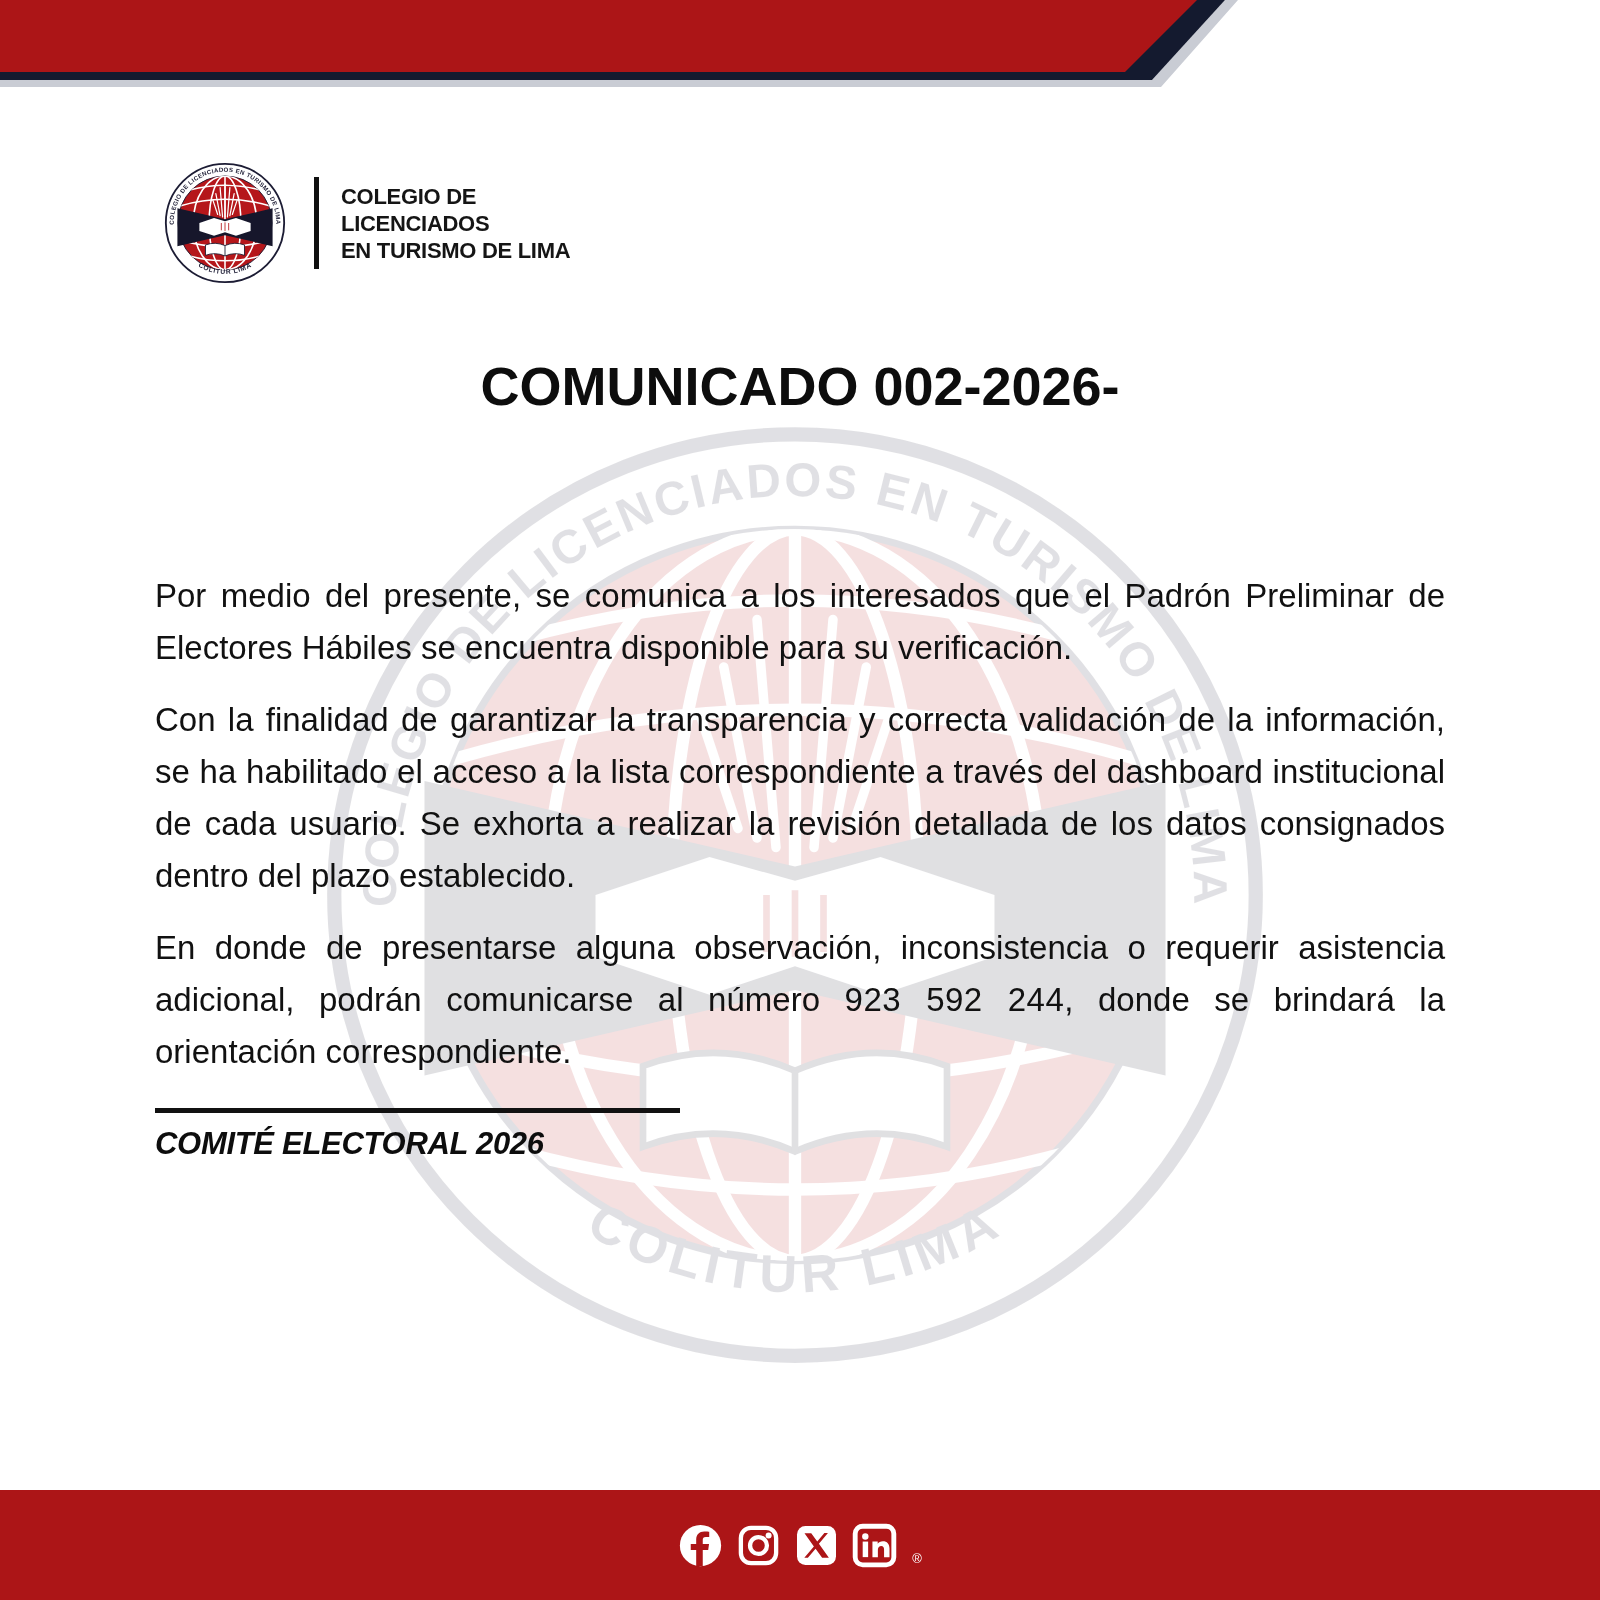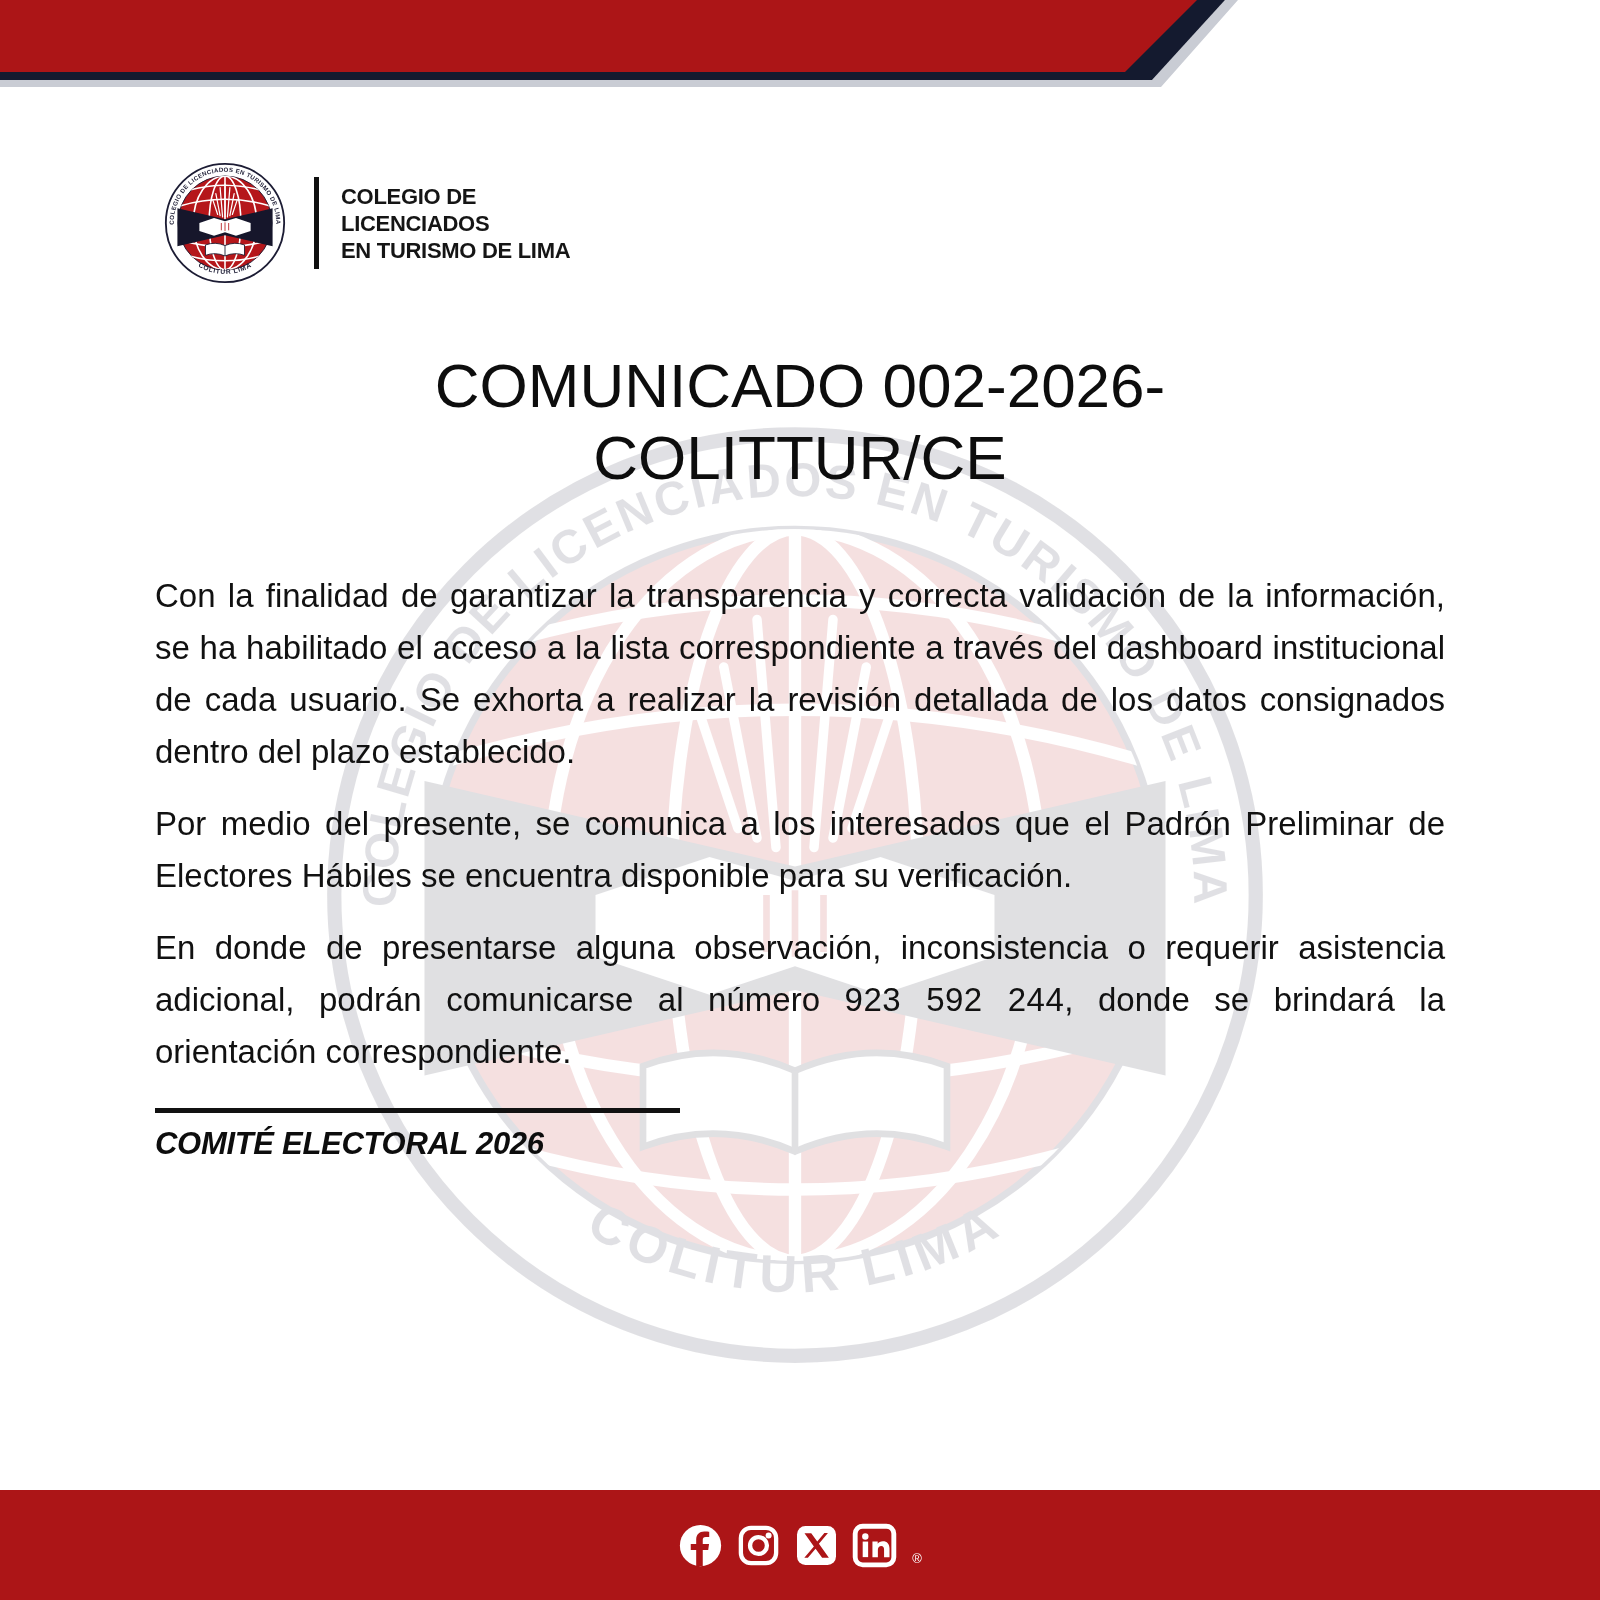--- a/index.html
+++ b/index.html
@@ -29,21 +29,21 @@
   .brand-divider{width:5px;height:92px;background:#101010;margin-left:28px;}
   .brand-name{margin-left:22px;font-weight:bold;font-size:22px;line-height:27px;
     letter-spacing:-0.3px;color:#151515;}
 
   
   .watermark{position:absolute;top:420px;left:320px;width:950px;height:950px;
     opacity:0.13;pointer-events:none;}
 
   
   .doc-title{position:absolute;top:350px;left:0;width:1600px;text-align:center;
-    font-weight:400;font-size:62px;line-height:72px;letter-spacing:0px;color:#0d0d0d;}
+    font-weight:700;font-size:54px;line-height:72px;letter-spacing:0px;color:#0d0d0d;}
 
   
   .content{position:absolute;top:570px;left:155px;width:1290px;}
   .date-line{font-size:34px;line-height:44px;text-align:right;margin:0 0 59px 0;color:#111;}
   .content p{font-size:33px;line-height:52px;text-align:justify;margin:0 0 20px 0;color:#111;}
   .content p .phone{font-weight:normal;letter-spacing:0.5px;}
   .sig-rule{width:525px;border:none;border-top:5px solid #111;margin:30px 0 12px 0;}
   .signature{font-style:italic;font-weight:bold;font-size:31px;line-height:38px;
     letter-spacing:-0.3px;color:#0d0d0d;}
 
@@ -127,27 +127,26 @@
     <div class="brand-divider"></div>
     <div class="brand-name">
       <div>COLEGIO DE</div>
       <div>LICENCIADOS</div>
       <div>EN TURISMO DE LIMA</div>
     </div>
   </div>
 
   <div class="doc-title">
     <div>COMUNICADO 002-2026-</div>
-    <div>COLITTUR/CE</div>
   </div>
 
   <div class="content">
 
+    <p>Por medio del presente, se comunica a los interesados que el Padrón Preliminar de Electores Hábiles se encuentra disponible para su verificación.</p>
     <p>Con la finalidad de garantizar la transparencia y correcta validación de la información, se ha habilitado el acceso a la lista correspondiente a través del dashboard institucional de cada usuario. Se exhorta a realizar la revisión detallada de los datos consignados dentro del plazo establecido.</p>
-    <p>Por medio del presente, se comunica a los interesados que el Padrón Preliminar de Electores Hábiles se encuentra disponible para su verificación.</p>
     <p><span>En donde de presentarse alguna observación, inconsistencia o requerir asistencia adicional, podrán comunicarse al número </span><span class="phone">923 592 244</span><span>, donde se brindará la orientación correspondiente.</span></p>
 
     <hr class="sig-rule">
     <div class="signature">
       <div>COMITÉ ELECTORAL 2026</div>
     </div>
   </div>
 
   <div class="footer">
     <div class="social-row">

